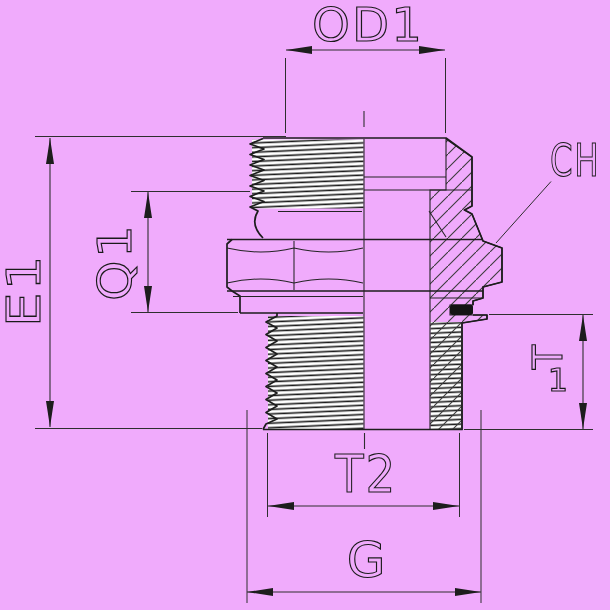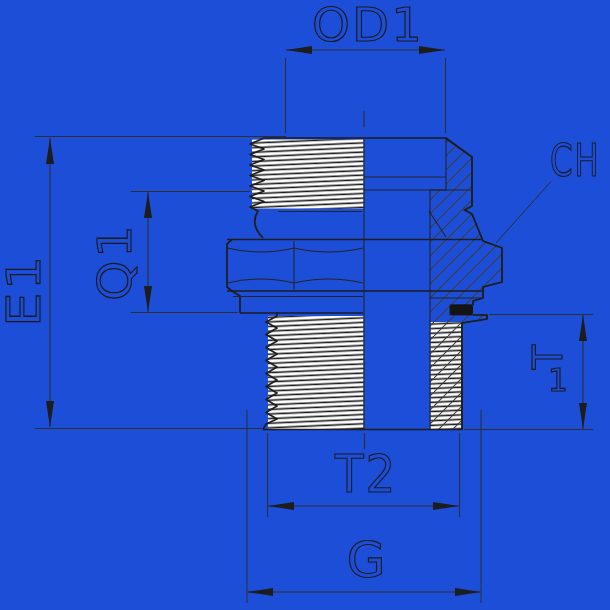--- a/index.html
+++ b/index.html
@@ -1,16 +1,16 @@
 <!DOCTYPE html>
 <html><head>
 <meta charset="utf-8">
 <style>
   html,body{margin:0;padding:0;background:#ffffff;}
-  .stage{position:relative;width:610px;height:610px;background:#1d4ed8;overflow:hidden;
+  .stage{position:relative;width:610px;height:610px;background:#f0abfc;overflow:hidden;
          font-family:"DejaVu Sans", "Liberation Sans", sans-serif;}
   svg{display:block;}
   text{font-family:"DejaVu Sans", "Liberation Sans", sans-serif;}
   .dim-label{fill:none;stroke:#1a1a1a;stroke-width:1.15px;letter-spacing:2px;}
   .dim-line{stroke:#2e2e2e;stroke-width:1.1;fill:none;}
   .ext-line{stroke:#2e2e2e;stroke-width:1.0;fill:none;}
   .arrow{fill:#1d1d1d;stroke:none;}
   .outline{stroke:#1d1d1d;stroke-width:1.7;fill:none;stroke-linejoin:round;}
   .thin{stroke:#242424;stroke-width:1.05;fill:none;}
   .centerline{stroke:#2e2e2e;stroke-width:1.1;fill:none;}

